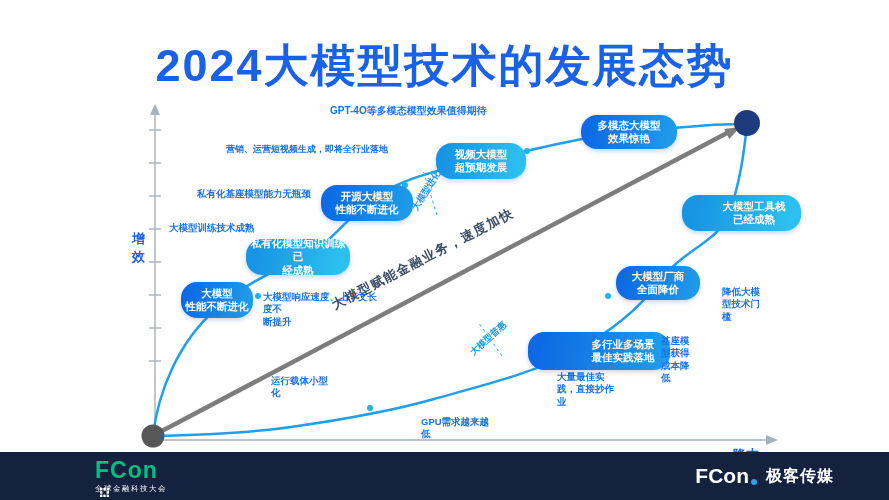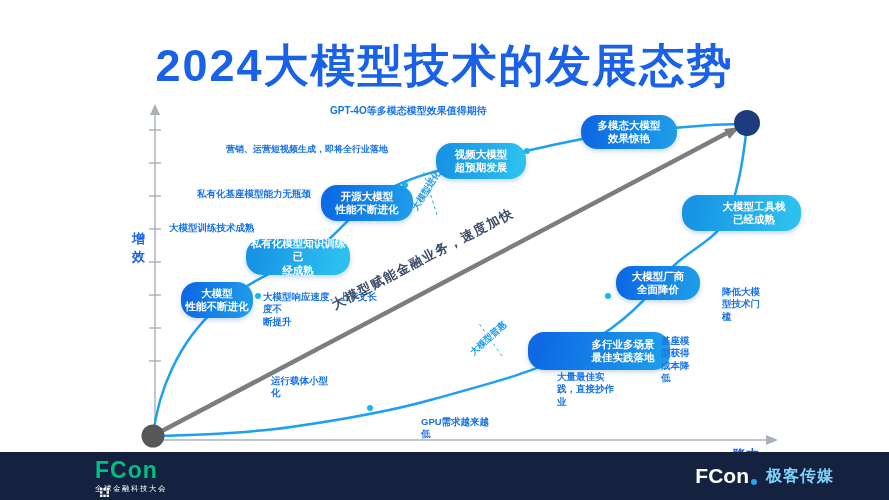--- a/index.html
+++ b/index.html
@@ -44,21 +44,21 @@
     display:flex;align-items:center;justify-content:space-between;
     padding:0 55px 0 95px;box-sizing:border-box;
   }
   #fcon-block{display:flex;flex-direction:column;line-height:1;}
   #fcon-logo{color:#00bf7f;font-size:23px;font-weight:800;letter-spacing:1px;}
   #fcon-sub{color:#ffffff;font-size:7.5px;letter-spacing:1.5px;margin-top:3px;}
   #grid-icon{position:absolute;left:100px;bottom:3px;}
   #infoq-block{display:flex;align-items:center;gap:9px;}
   #infoq-logo{color:#ffffff;font-size:21px;font-weight:800;display:flex;align-items:flex-end;}
   #infoq-dot{width:6px;height:6px;border-radius:50%;background:#2f9ff0;margin:0 0 3px 2px;display:inline-block;}
-  #media-name{color:#7dd3fc;font-size:16px;font-weight:700;letter-spacing:1px;}
+  #media-name{color:#ffffff;font-size:16px;font-weight:700;letter-spacing:1px;}
 </style>
 </head>
 <body>
 
 <div id="stage">
 
   <div id="title" class="abs">2024大模型技术的发展态势</div>
 
   <svg class="layer" width="889" height="500" viewBox="0 0 889 500">
 

